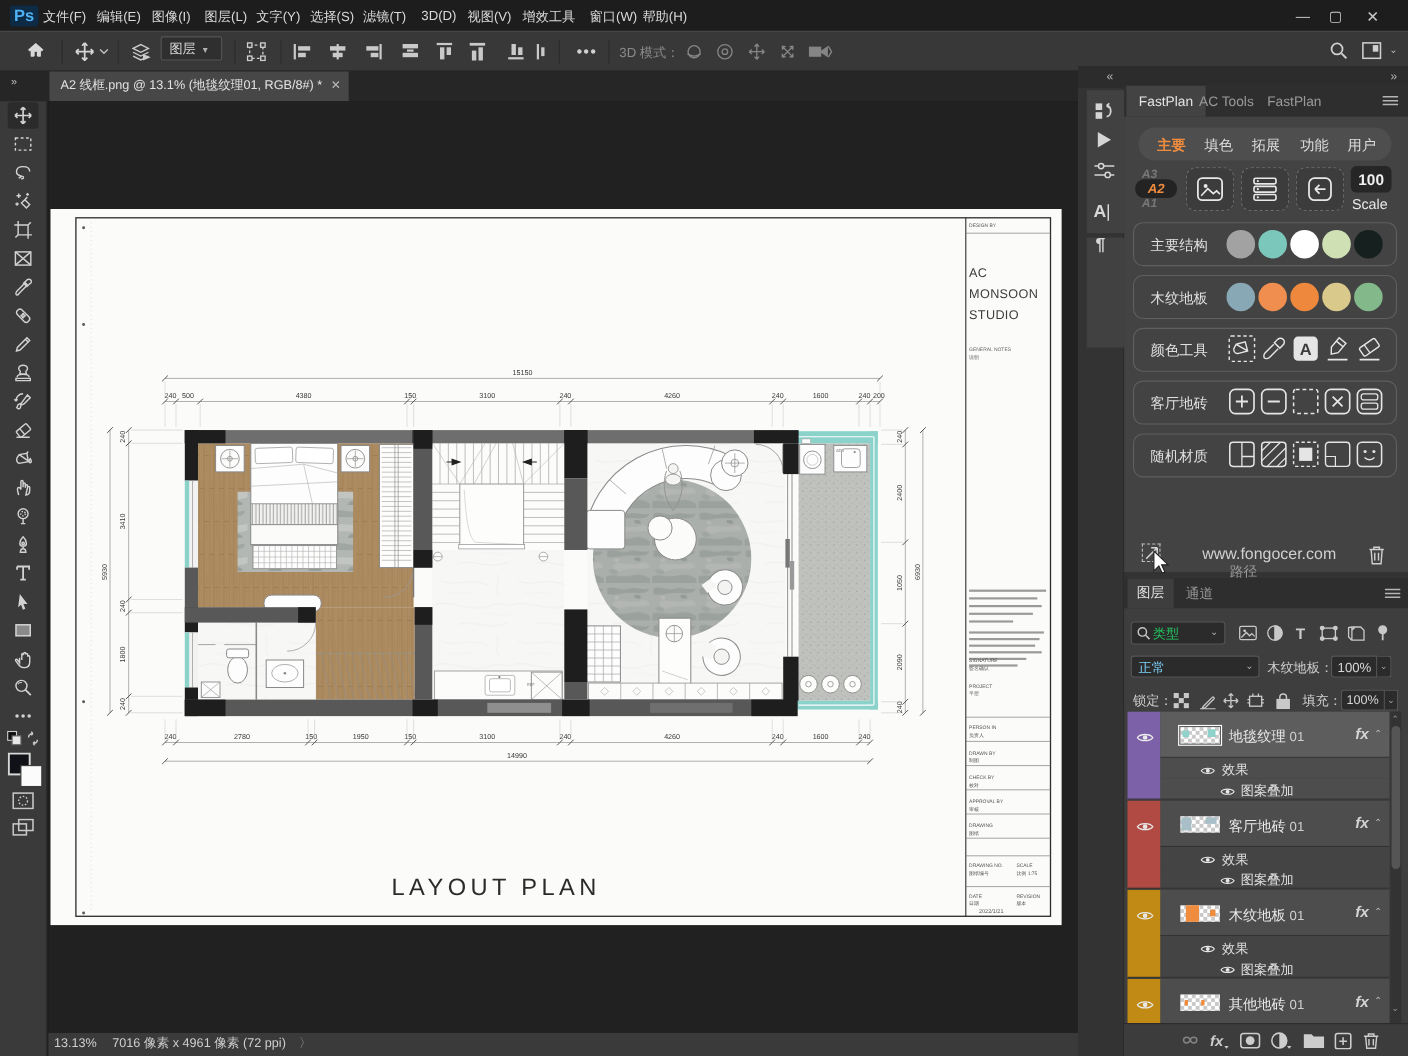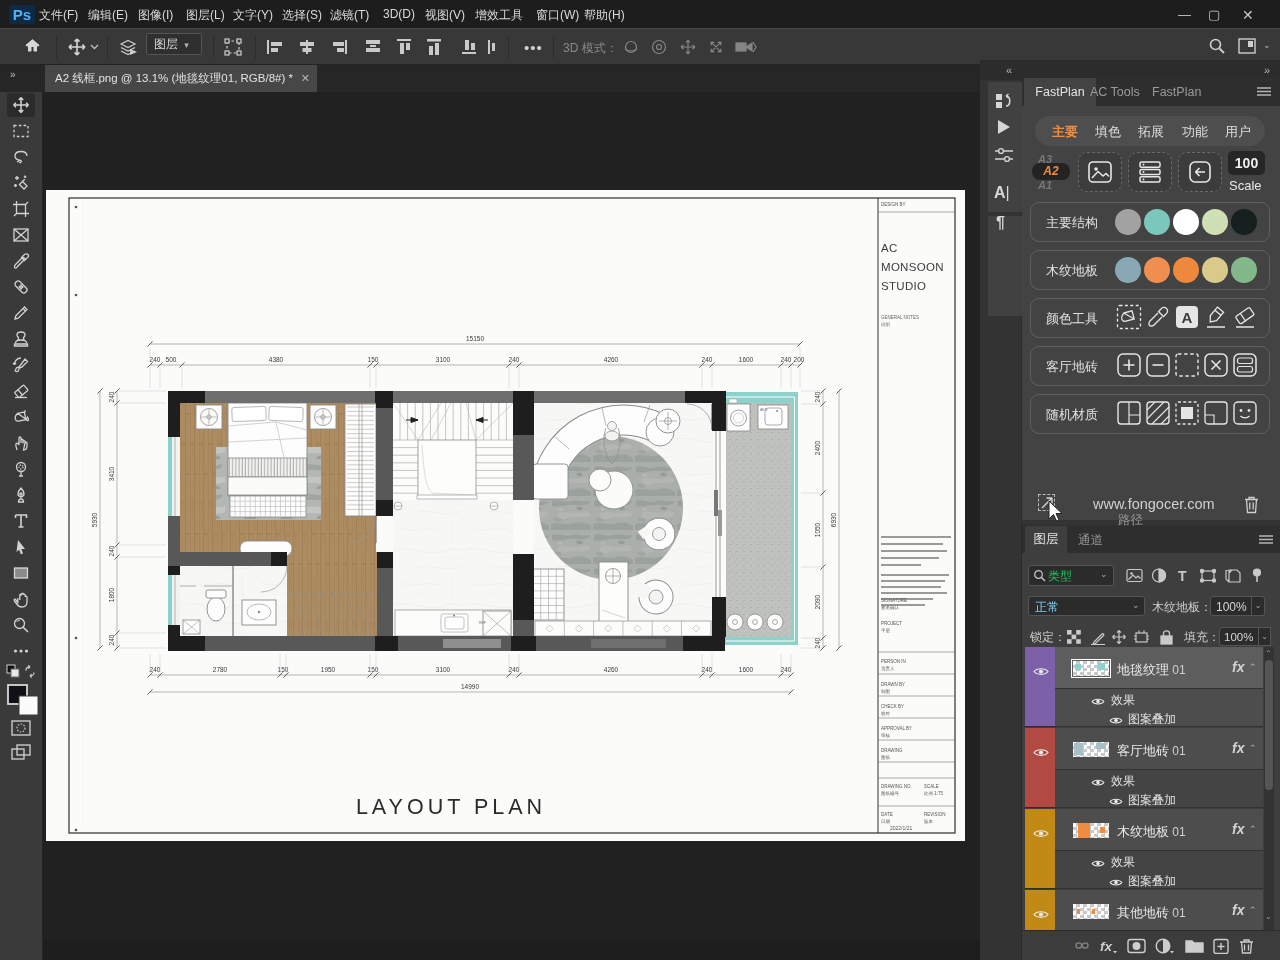--- a/index.html
+++ b/index.html
@@ -704,20 +704,21 @@
           <path d="M790.4 460.6 L795.6 455.4" stroke="#555" stroke-width="0.9"></path>
           <text x="790" y="330" font-size="6.5" fill="#3a3a3a" text-anchor="middle" transform="rotate(-90 790 330)">6930</text>
           <path d="M755 201 H775" stroke="#bbb" stroke-width="0.4"></path>
           <path d="M755 214 H775" stroke="#bbb" stroke-width="0.4"></path>
           <path d="M755 303 H775" stroke="#bbb" stroke-width="0.4"></path>
           <path d="M755 377 H775" stroke="#bbb" stroke-width="0.4"></path>
           <path d="M755 448 H775" stroke="#bbb" stroke-width="0.4"></path>
           <path d="M755 458 H775" stroke="#bbb" stroke-width="0.4"></path>
         </svg></div>
     </div>
+<div class="abs" id="statusbar"><span style="margin-left:5px">13.13%</span><span style="margin-left:14px">7016 像素 x 4961 像素 (72 ppi)</span><span style="margin-left:12px;color:#9a9a9a">〉</span></div>
 <div class="abs" id="dock">
 <div class="abs" style="left:0;top:0;width:300px;height:20px;background:#2c2c2c"></div>
 <div class="abs" style="left:26px;top:4px;color:#b5b5b5;font-size:11px;letter-spacing:-2px">«</div>
 <div class="abs" style="left:284px;top:4px;color:#b5b5b5;font-size:11px;letter-spacing:-2px">»</div>
 <div class="abs" style="left:6px;top:20px;width:36px;height:880px;background:#333333;border-right:1px solid #2a2a2a"></div>
 <div class="abs" style="left:8px;top:22px;width:34px;height:130px;background:#414141"></div>
 <div class="abs" style="left:8px;top:156px;width:34px;height:100px;background:#414141"></div>
 <svg class="abs" style="left:14px;top:32px" width="22" height="18" viewBox="0 0 22 18">
         <rect x="2" y="2" width="6" height="6" fill="#d5d5d5"></rect>
         <rect x="2" y="10" width="6" height="6" fill="#d5d5d5"></rect>

